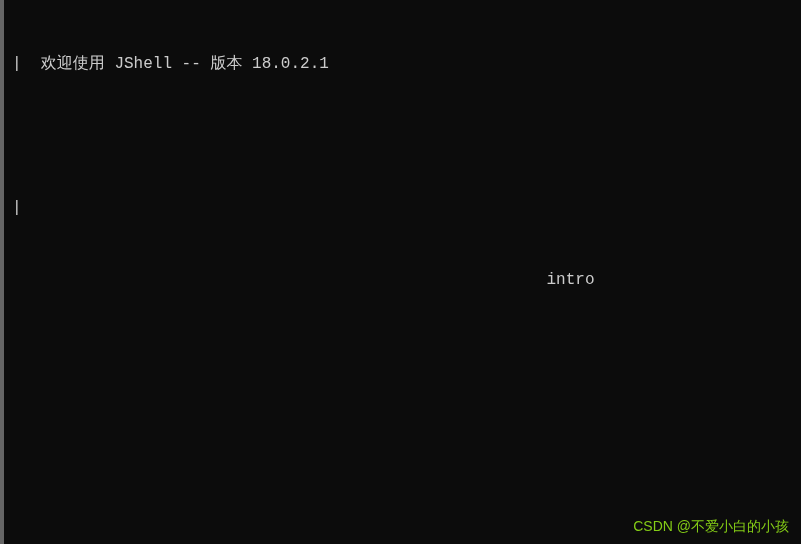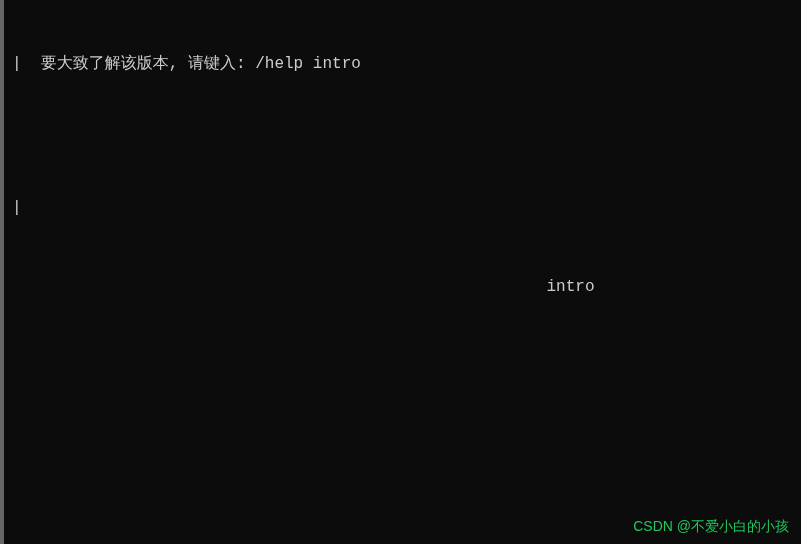--- a/index.html
+++ b/index.html
@@ -22,42 +22,41 @@
       line-height: 1.5;
       white-space: pre-wrap;
       border-left: 4px solid #666;
     }
     .line {
       white-space: pre;
     }
     .centered {
       text-align: center;
       padding-left: 0;
-      margin-top: 7px;
     }
     @keyframes blink {
       50% { opacity: 0; }
     }
     .watermark {
       position: absolute;
       bottom: 8px;
       right: 12px;
-      color: #22c55e;
+      color: #84cc16;
       font-size: 14px;
       font-family: sans-serif;
     }
     .spacer {
       height: 1.5em;
     }
   </style>
 </head>
 <body>
 
 <div class="terminal">
-  <div class="line">|  要大致了解该版本, 请键入: /help intro</div>
+  <div class="line">|  欢迎使用 JShell -- 版本 18.0.2.1</div>
   <div class="spacer"></div>
   <div class="line">|</div>
   <div class="line centered">                                   <span>intro</span></div>
   
   
   
   
   
   
   

